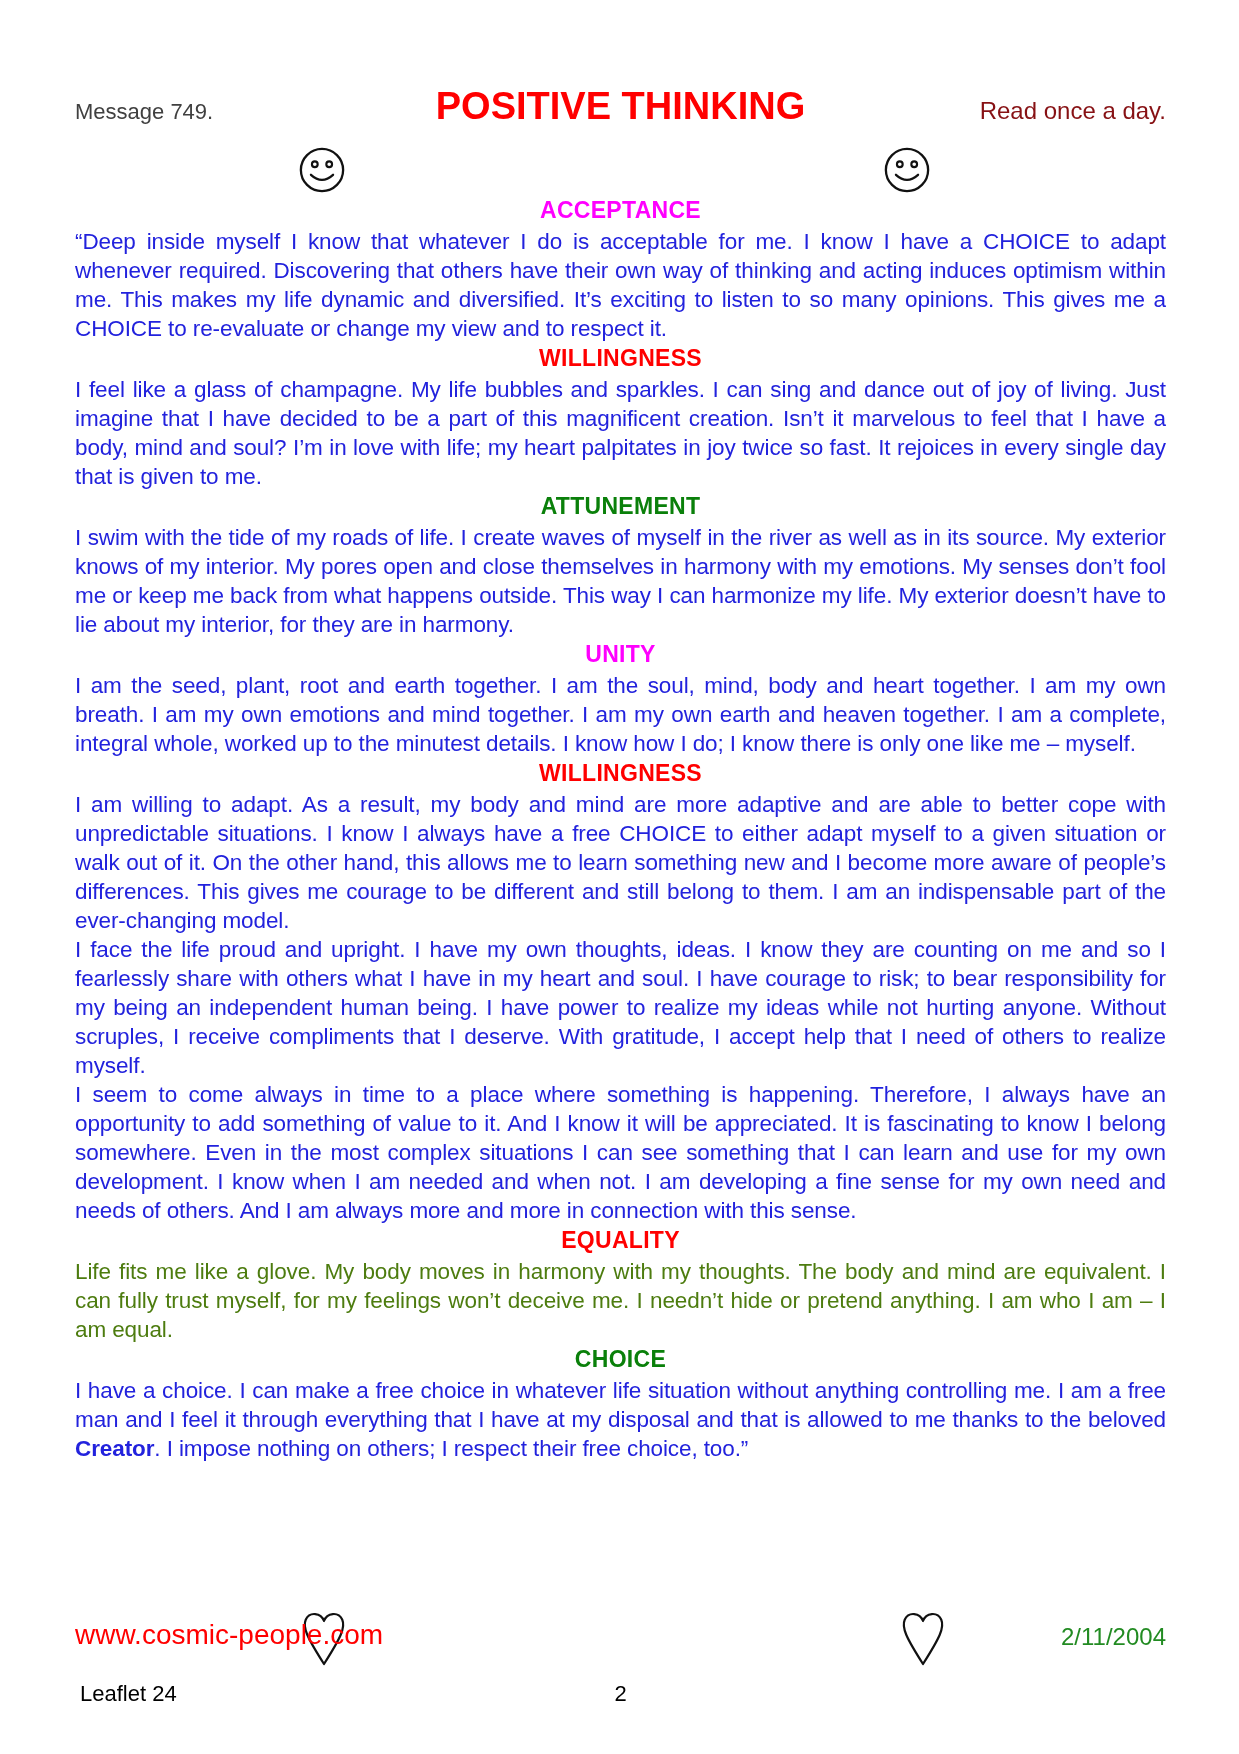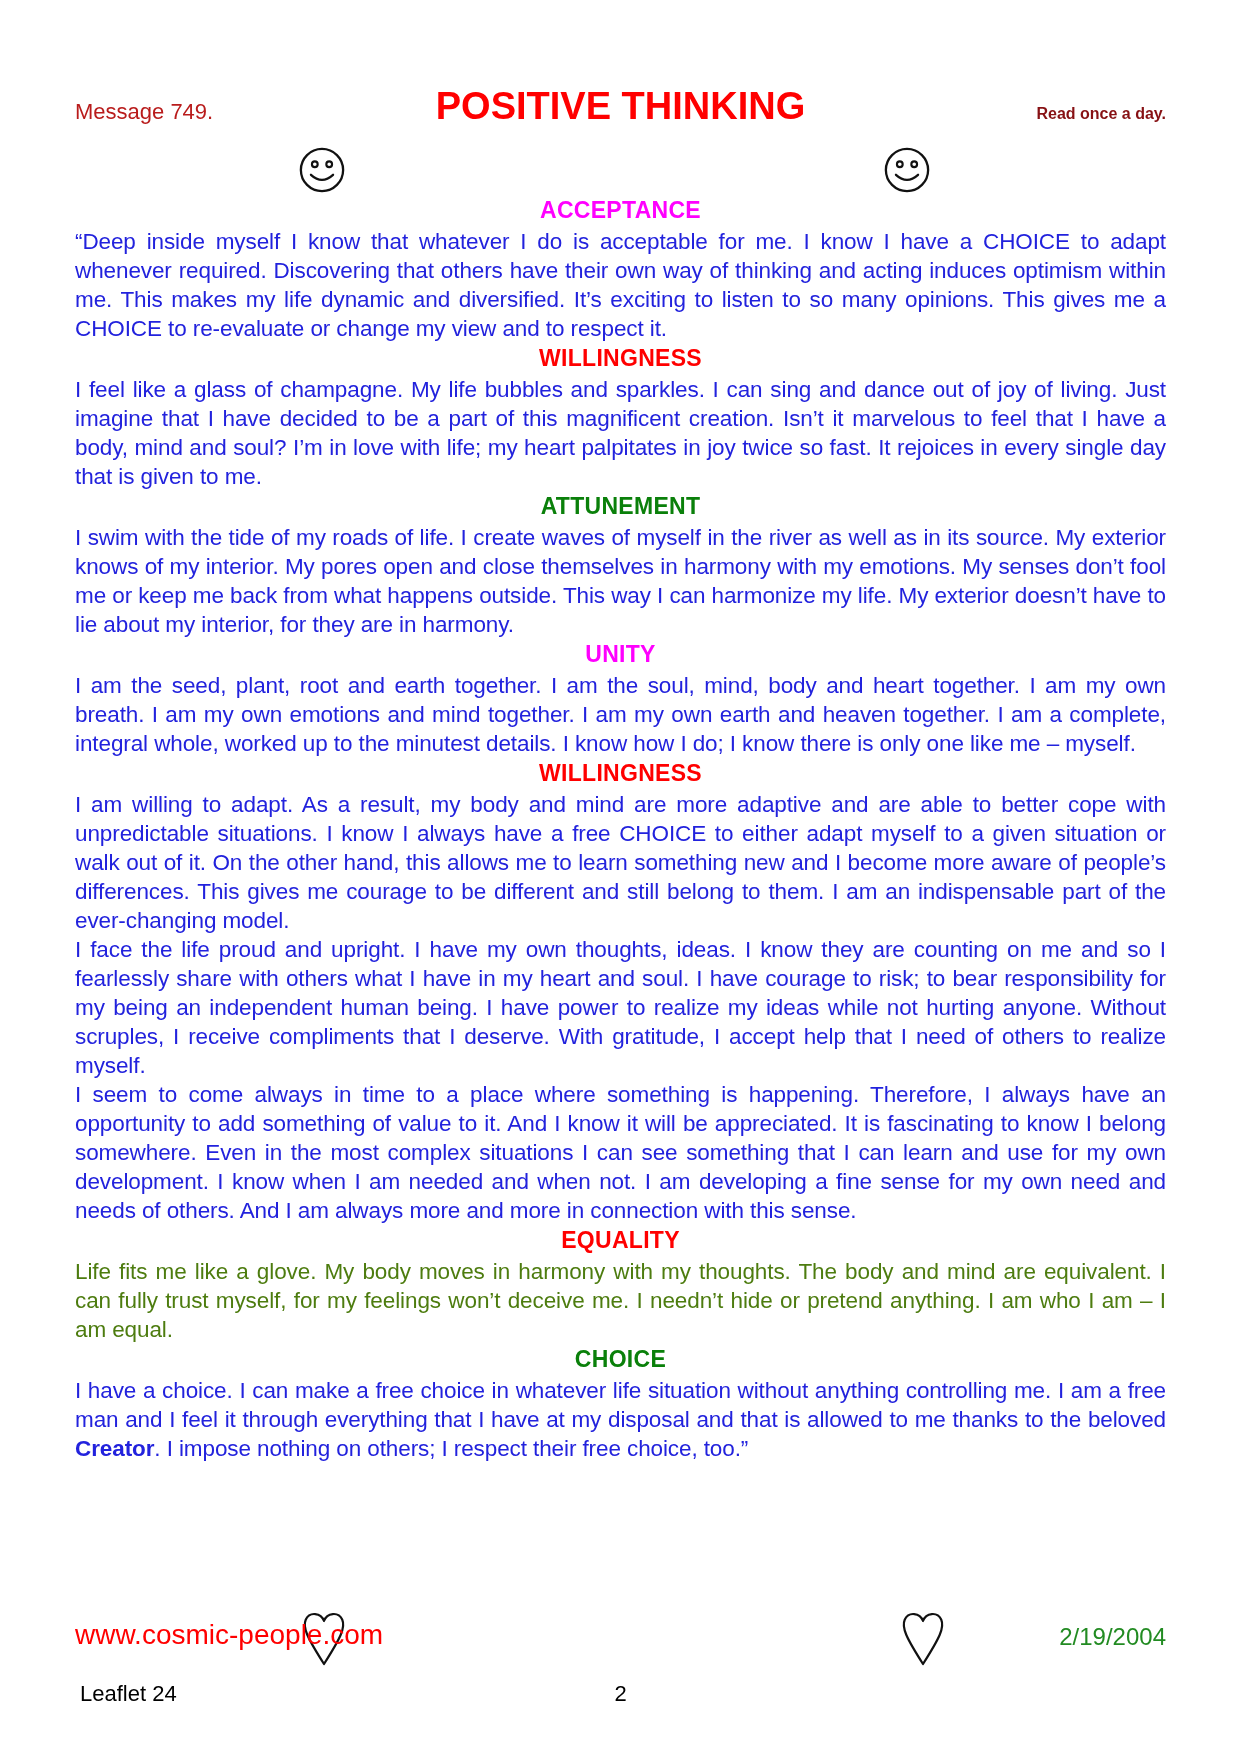--- a/index.html
+++ b/index.html
@@ -14,21 +14,21 @@
 
   
   .masthead {
     display:grid;
     grid-template-columns:1fr auto 1fr;
     align-items:baseline;
     padding-top:85px;
   }
   .message-label { justify-self:start; font-size:22px; color:#8F2222; }
   .page-title    { justify-self:center; font-size:38px; font-weight:bold; color:#FF0000; white-space:nowrap; }
-  .read-label    { justify-self:end; font-size:16px; font-weight:bold; color:#871114; }
+  .read-label    { justify-self:end; font-size:24px; font-weight:normal; color:#871114; }
 
   
   .smiley-row { position:relative; height:48px; margin-top:18px; }
   .smiley { position:absolute; top:0; width:48px; height:48px; }
   .smiley-left  { left:223px; }
   .smiley-right { left:808px; }
 
   
   .sections { margin-top:2px; }
   .section-heading {
@@ -58,21 +58,21 @@
   .leaflet-label { position:absolute; left:5px; font-size:22px; color:#000000; }
   .page-number   { position:absolute; left:0; right:0; text-align:center; font-size:22px; color:#000000; }
 </style>
 </head>
 <body>
 
 <div class="page">
   <div class="content">
 
     <div class="masthead">
-      <span class="message-label" style="color: #b91c1c;">Message 749.</span>
+      <span class="message-label" style="color: #404040;">Message 749.</span>
       <h1 class="page-title" style="margin: 0px; color: rgb(255, 0, 0);">POSITIVE THINKING</h1>
       <span class="read-label" style="color: rgb(135, 17, 20);">Read once a day.</span>
     </div>
 
     <div class="smiley-row">
       <svg class="smiley smiley-left" viewBox="0 0 50 50">
         <circle cx="25" cy="25" r="22" fill="#ffffff" stroke="#111111" stroke-width="2.4"></circle>
         <circle cx="17.5" cy="19" r="3" fill="#ffffff" stroke="#111111" stroke-width="2.2"></circle>
         <circle cx="32.5" cy="19" r="3" fill="#ffffff" stroke="#111111" stroke-width="2.2"></circle>
         <path d="M13.5 30 Q25 40.5 36.5 30" fill="none" stroke="#111111" stroke-width="2.4" stroke-linecap="round"></path>
@@ -135,20 +135,20 @@
 
   <div class="page-footer">
     <div class="footer-line1">
       <svg class="heart heart-left" viewBox="0 0 48 56">
         <path d="M24 10 C21 1.5 9.5 0.5 5.8 8.5 C2.2 16.5 7.5 27 24 53 C40.5 27 45.8 16.5 42.2 8.5 C38.5 0.5 27 1.5 24 10 Z" fill="#ffffff" stroke="#111111" stroke-width="2.2" stroke-linejoin="round"></path>
       </svg>
       <div class="website-url" style="color: rgb(255, 0, 0);">www.cosmic-people.com</div>
       <svg class="heart heart-right" viewBox="0 0 48 56">
         <path d="M24 10 C21 1.5 9.5 0.5 5.8 8.5 C2.2 16.5 7.5 27 24 53 C40.5 27 45.8 16.5 42.2 8.5 C38.5 0.5 27 1.5 24 10 Z" fill="#ffffff" stroke="#111111" stroke-width="2.2" stroke-linejoin="round"></path>
       </svg>
-      <div class="footer-date" style="color: rgb(34, 139, 34);">2/19/2004</div>
+      <div class="footer-date" style="color: rgb(34, 139, 34);">2/11/2004</div>
     </div>
     <div class="footer-line2">
       <span class="leaflet-label">Leaflet  24</span>
       <span class="page-number">2</span>
     </div>
   </div>
 </div>
 
 </body></html>

